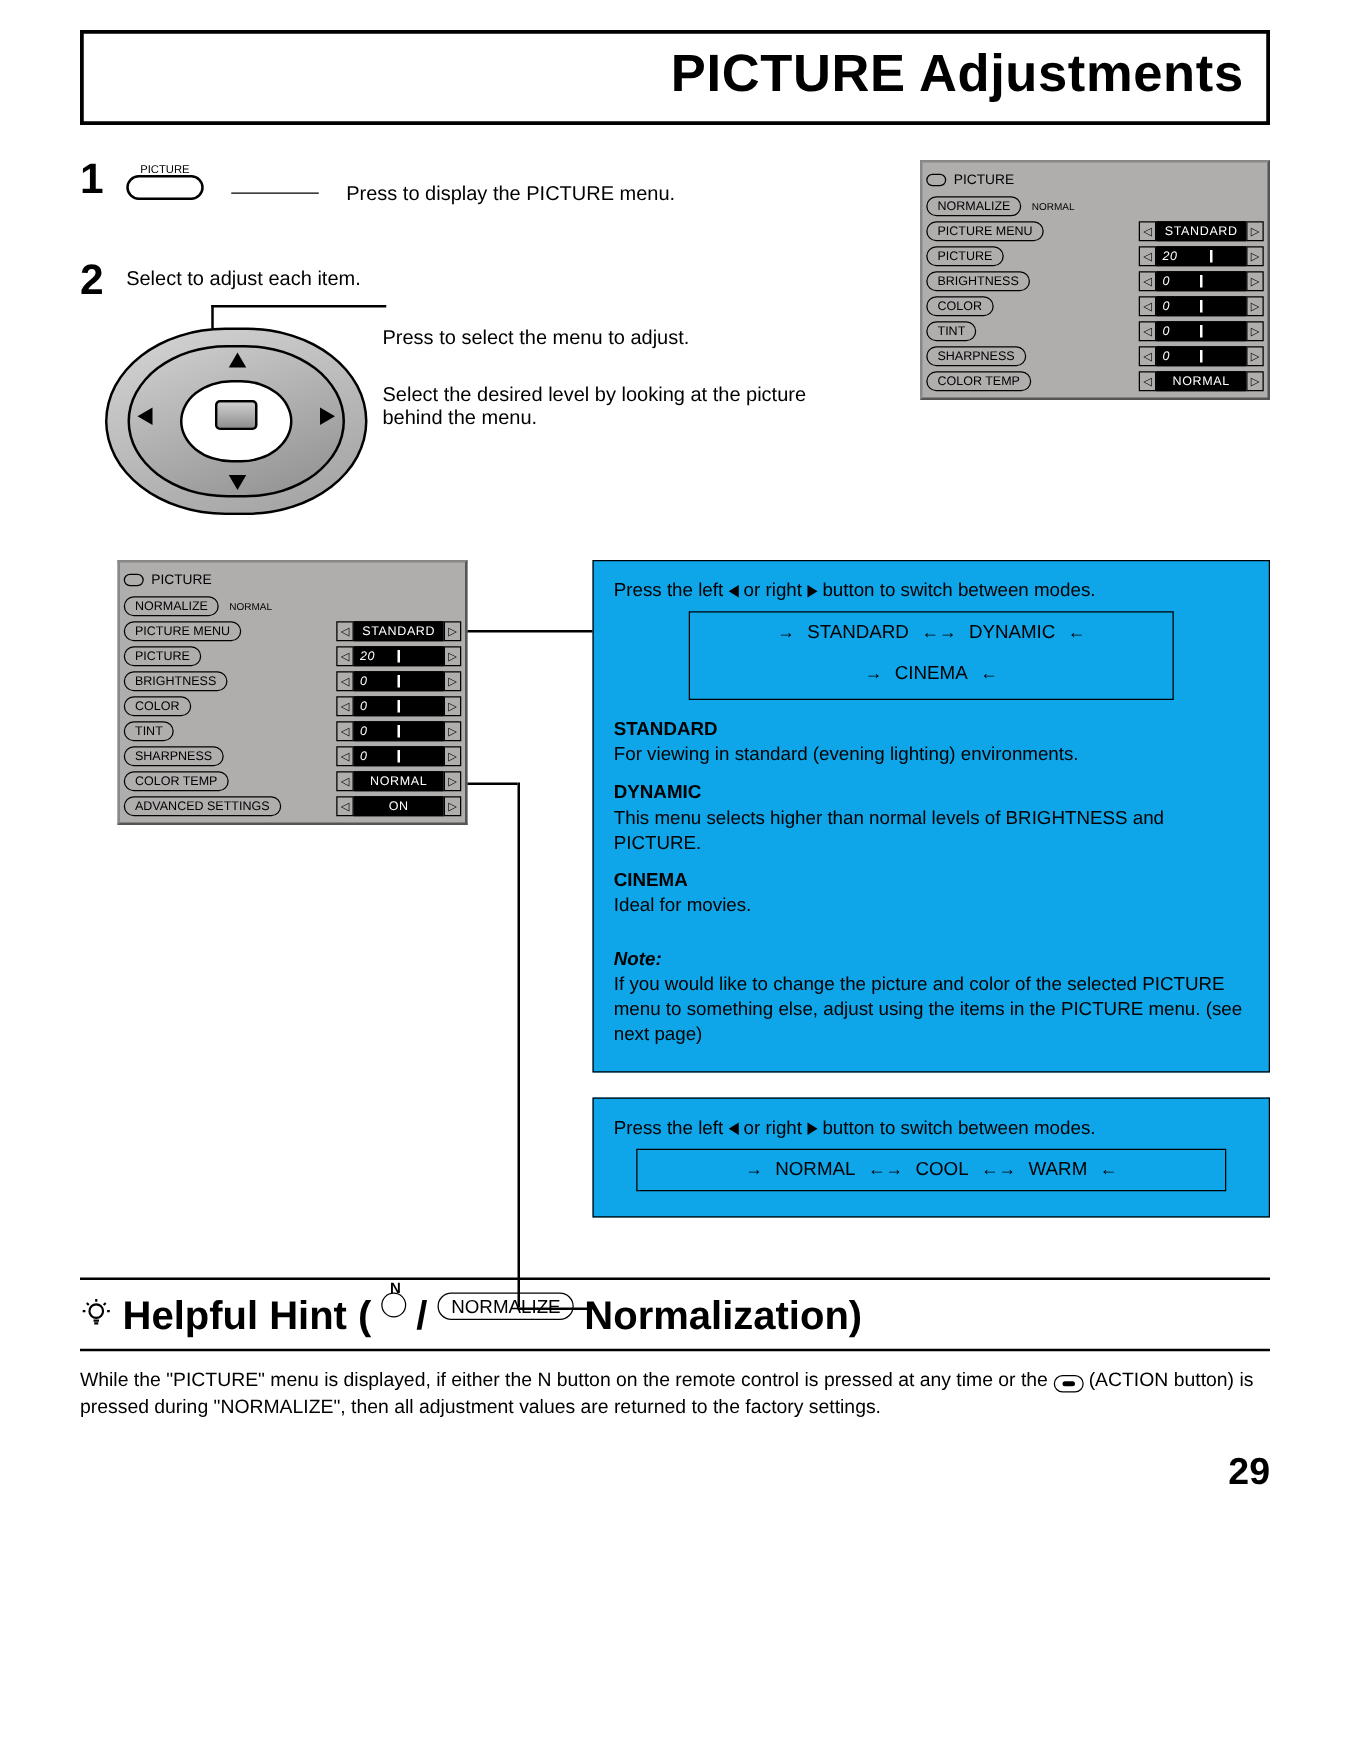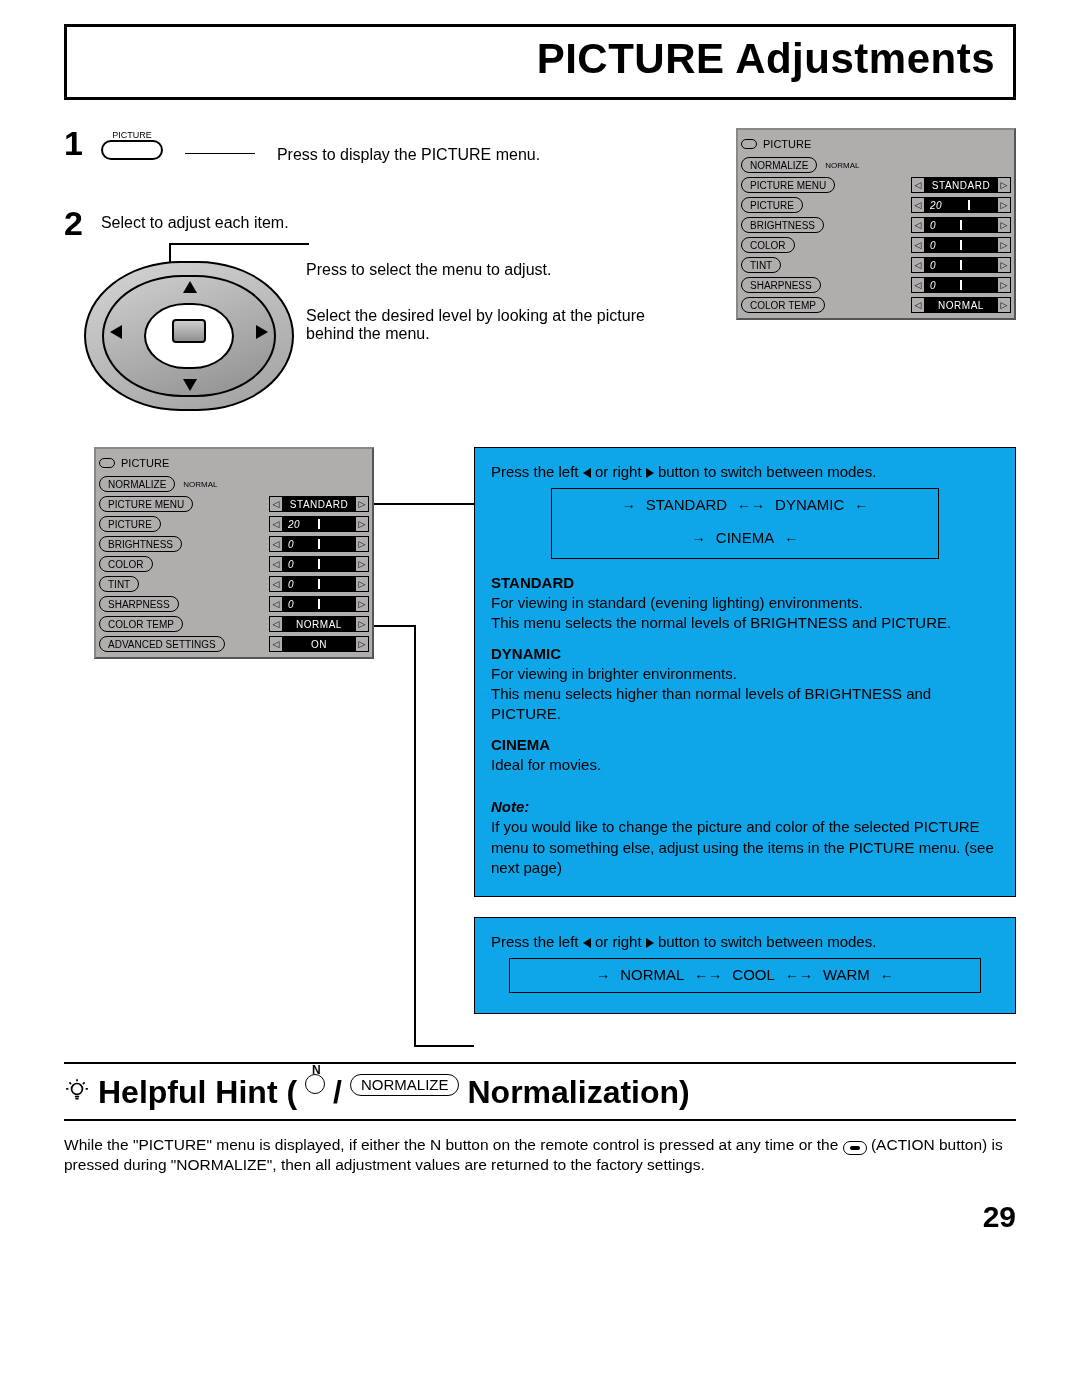--- a/index.html
+++ b/index.html
@@ -491,24 +491,22 @@
             <span>DYNAMIC</span>
             <span class="arrow">←</span>
           <div style="flex-basis:100%; height:0;"></div>
           <span class="arrow">→</span>
             <span>CINEMA</span>
             <span class="arrow">←</span>
         </div>
 
         <div class="sub-head">STANDARD</div>
         <div>For viewing in standard (evening lighting) environments.</div>
-        <div>This menu selects the normal levels of BRIGHTNESS and PICTURE.</div>
 
         <div class="sub-head">DYNAMIC</div>
-        <div>For viewing in brighter environments.</div>
         <div>This menu selects higher than normal levels of BRIGHTNESS and PICTURE.</div>
 
         <div class="sub-head">CINEMA</div>
         <div>Ideal for movies.</div>
 
         <div class="note-head" style="margin-top:22px;">Note:</div>
         <div>If you would like to change the picture and color of the selected PICTURE menu to something else, adjust using the items in the PICTURE menu. (see next page)</div>
       </div>
 
       <div class="info-box">

